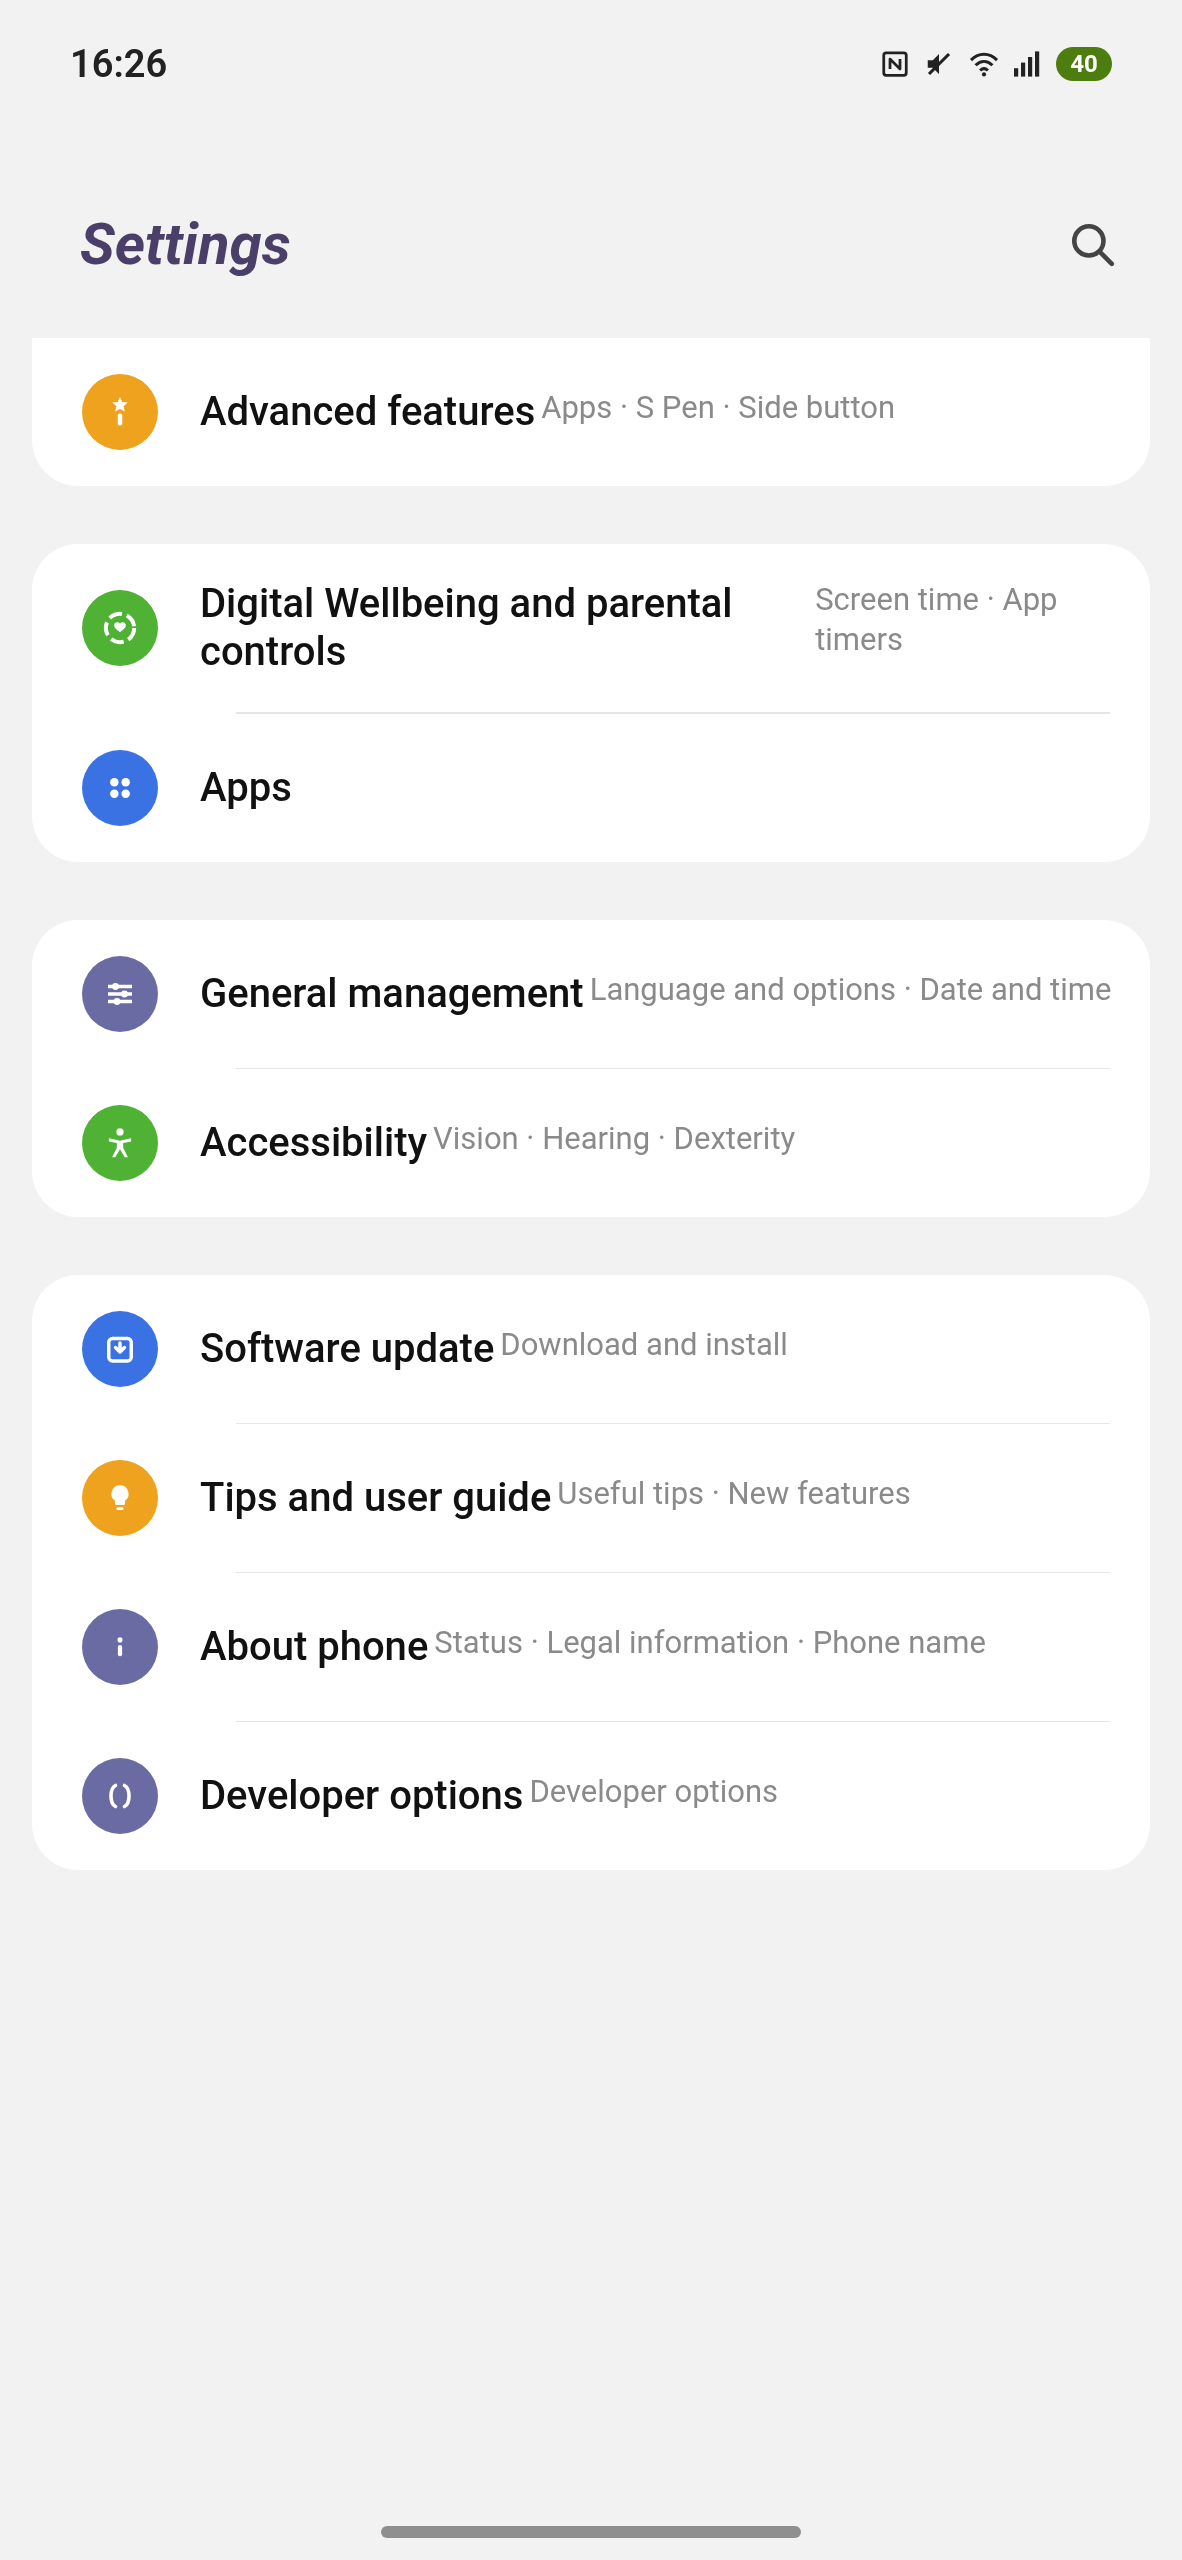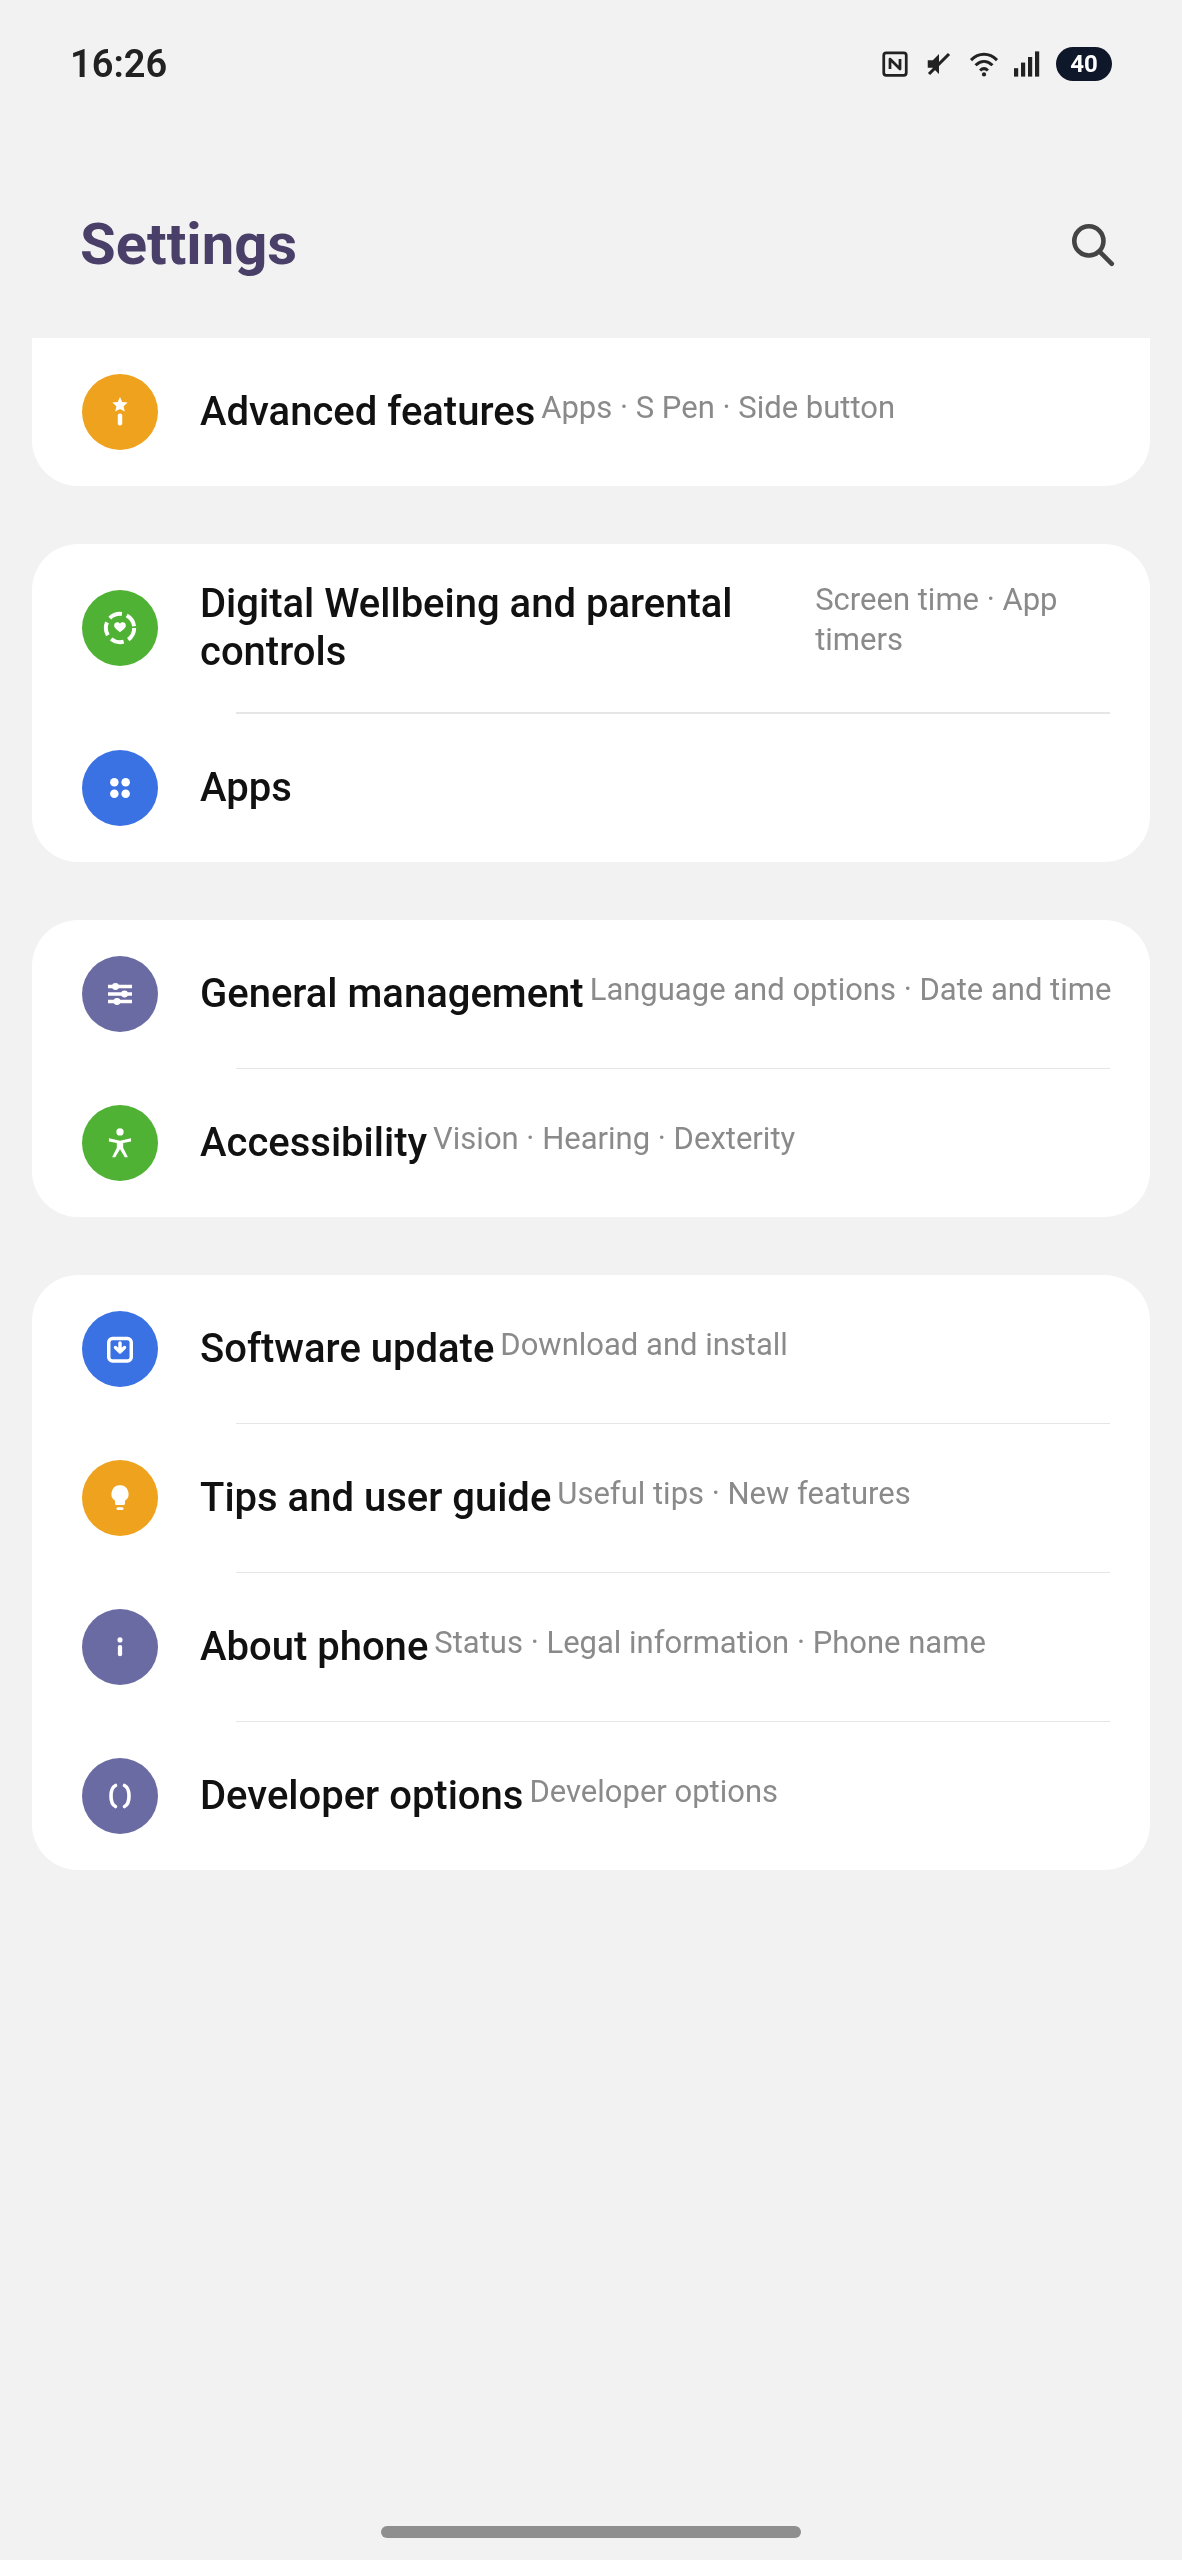--- a/index.html
+++ b/index.html
@@ -31,36 +31,37 @@
   }
   .status-icons .st-icon {
     display: inline-flex;
     align-items: center;
     justify-content: center;
   }
   .battery-pill {
     display: inline-flex;
     align-items: center;
     justify-content: center;
-    background: #0f172a;
+    background: #4d7c0f;
     color: #fff;
     font-size: 24px;
     font-weight: 700;
     border-radius: 20px;
     padding: 10px 14px;
     min-width: 56px;
     height: 34px;
   }
 
   
   .header {
     display: flex;
     align-items: center;
     justify-content: space-between;
     padding: 100px 60px 60px 80px;
+    font-style: italic;
   }
   .header-title {
     font-size: 58px;
     font-weight: 700;
     color: #4a3f68;
   }
   .search-btn {
     width: 60px;
     height: 60px;
     display: inline-flex;

